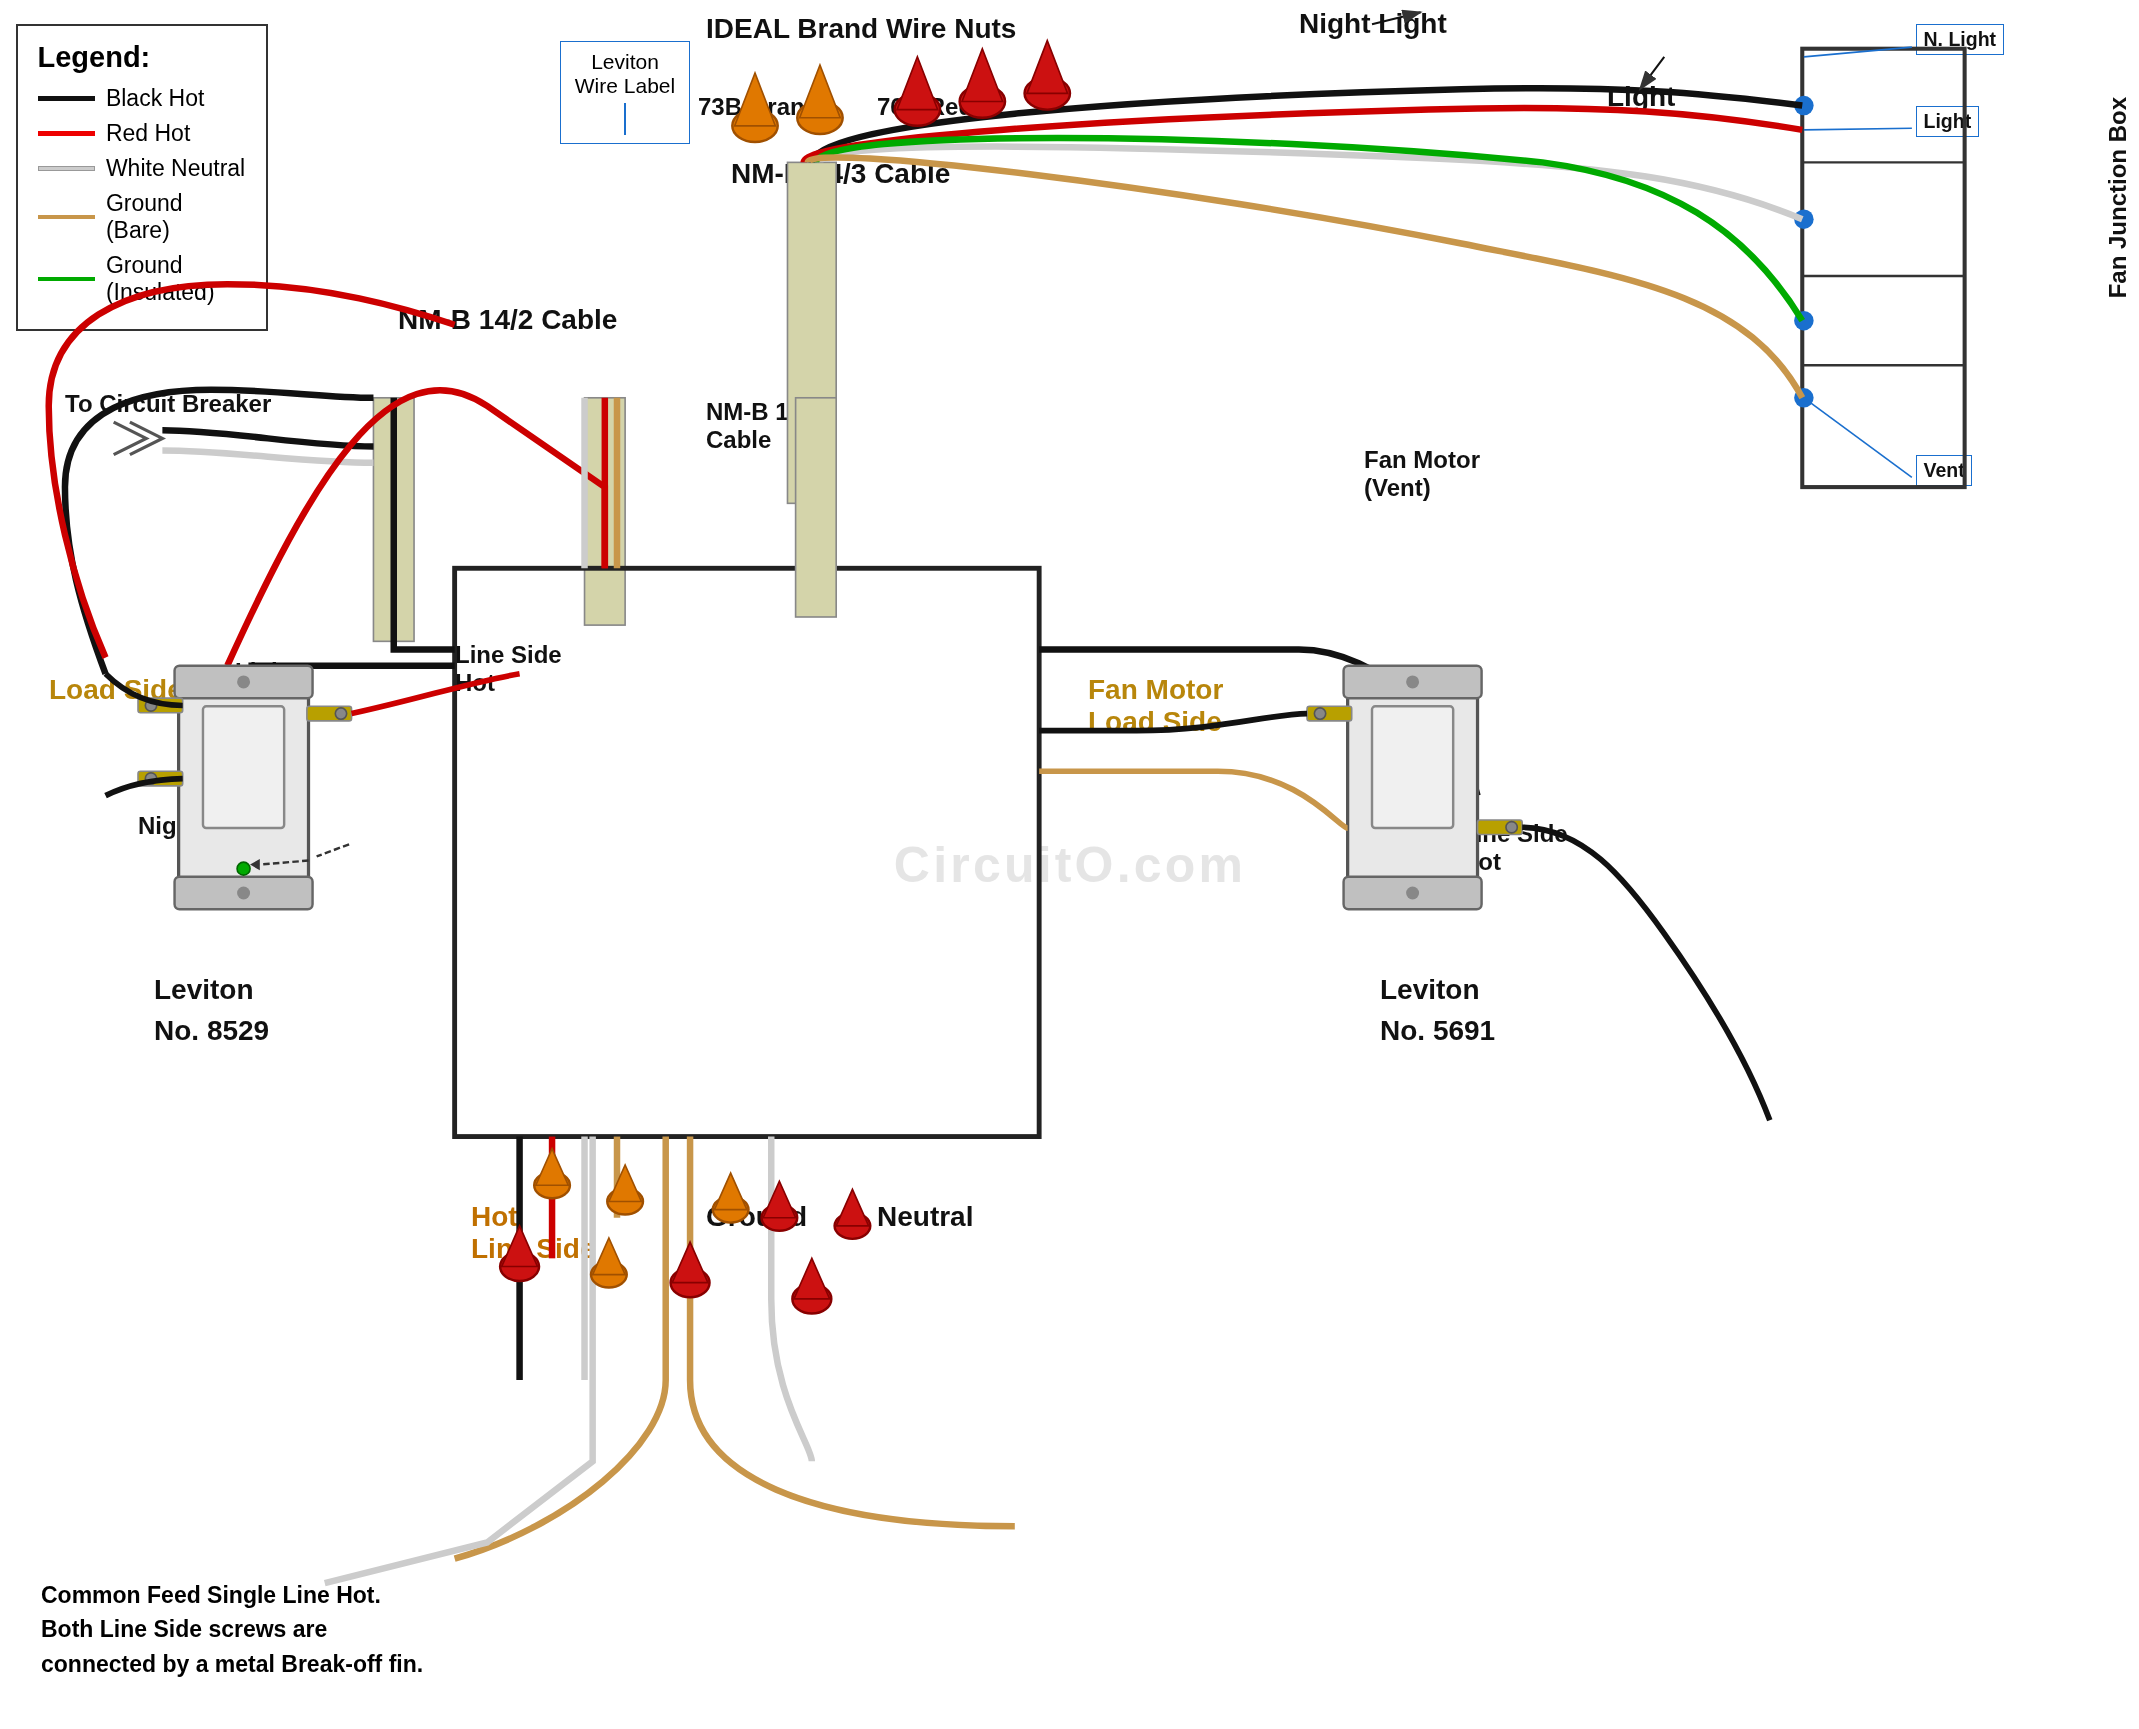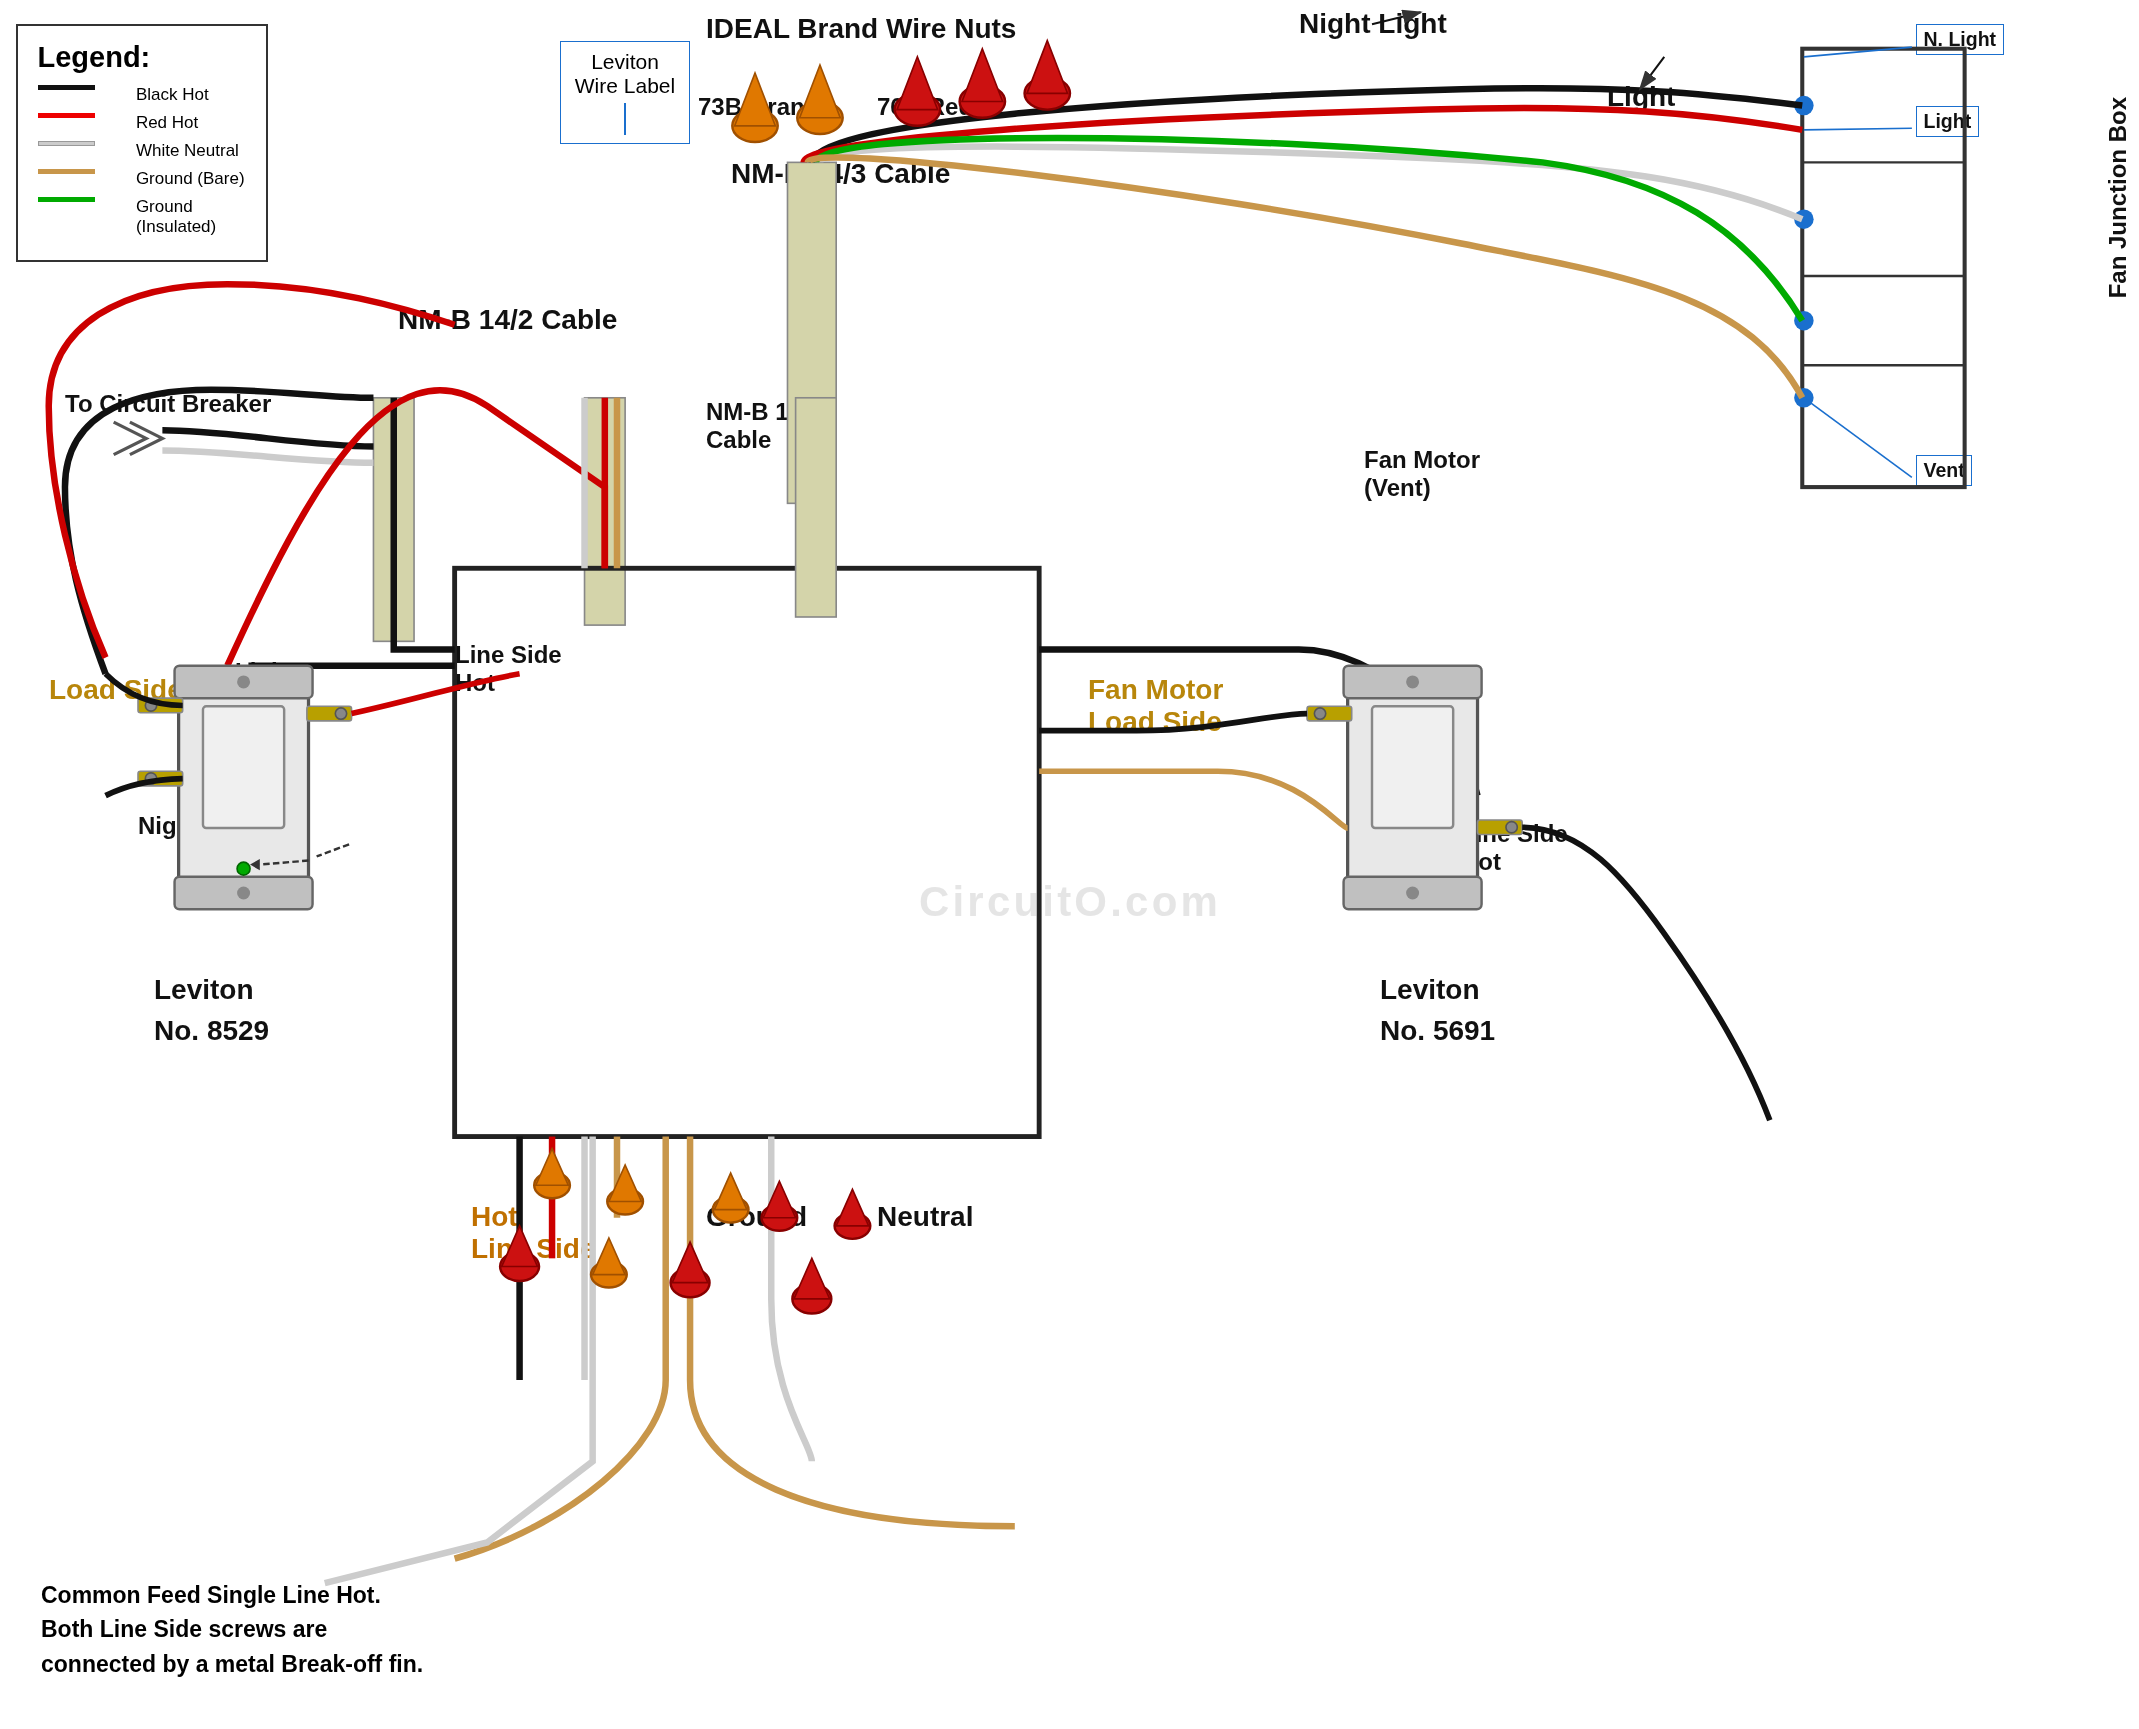--- a/index.html
+++ b/index.html
@@ -29,24 +29,23 @@
       background: white;
       width: 252px;
     }
     .legend-title {
       font-size: 29px;
       font-weight: bold;
       margin-bottom: 11.4px;
     }
     .legend-item {
       display: flex;
-      align-items: flex-start;
+      align-items: center;
       margin-bottom: 8px;
-      font-size: 17px;
-      gap: 30px;
+      font-size: 23px;
     }
     .legend-line {
       width: 57px;
       height: 4.9px;
       margin-right: 11.4px;
       flex-shrink: 0;
     }
     .legend-line.black { background: #111; }
     .legend-line.red { background: #e00; }
     .legend-line.white { background: #ccc; border: 0.8px solid #999; }
@@ -117,27 +116,26 @@
       line-height: 1.5;
       max-width: 503px;
     }
 
     
     .watermark {
       position: absolute;
       top: 50%;
       left: 50%;
       transform: translate(-50%, -50%);
-      font-size: 42px;
+      font-size: 50px;
       color: rgba(180,180,180,0.35);
       font-weight: bold;
       white-space: nowrap;
       pointer-events: none;
       letter-spacing: 3.2px;
-      margin-top: 37px;
     }
   </style>
 </head>
 <body>
 
 <div class="diagram-container">
 
   <div class="legend-box">
     <div class="legend-title">Legend:</div>
     <div class="legend-item">

